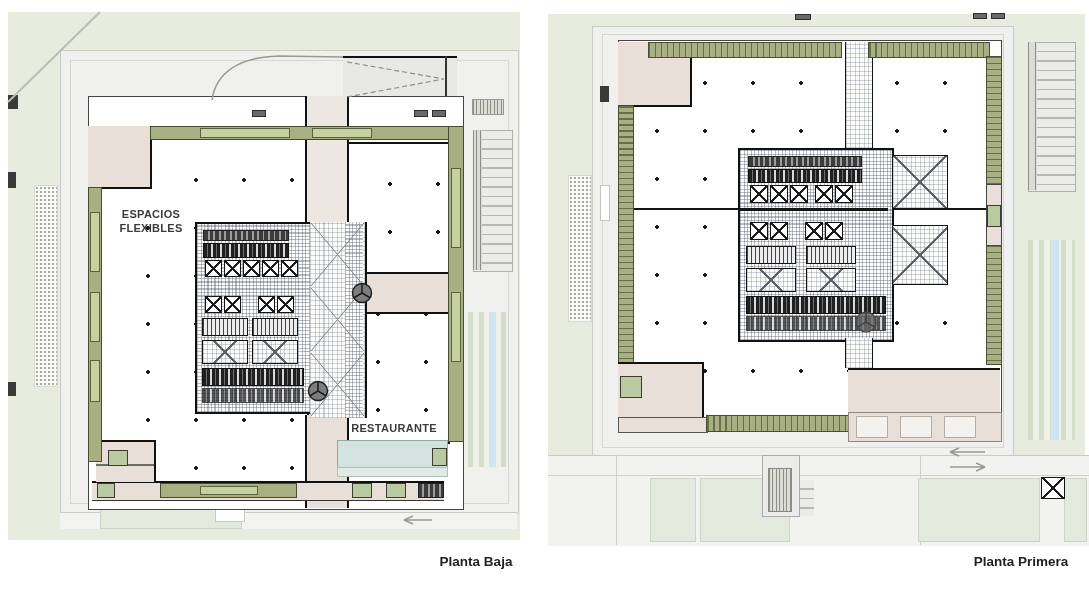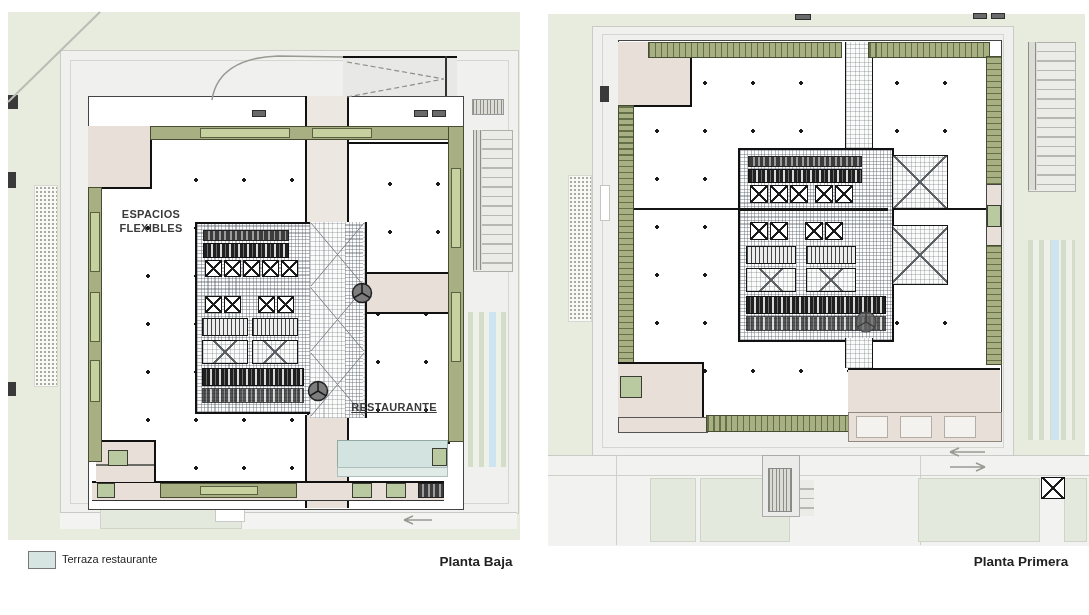--- a/index.html
+++ b/index.html
@@ -153,21 +153,21 @@
       </g>
       <path d="M432,520 L404,520 M404,520 L413,516 M404,520 L413,524" stroke="#9a9a93" stroke-width="1.4" fill="none"></path>
     </svg>
 
     <div class="abs pill" style="left:252px;top:110px;width:12px;height:5px;"></div>
     <div class="abs pill" style="left:414px;top:110px;width:12px;height:5px;"></div>
     <div class="abs pill" style="left:432px;top:110px;width:12px;height:5px;"></div>
 
     <div class="abs plan-label" style="left:116px;top:208px;width:70px;">ESPACIOS
 FLEXIBLES</div>
-    <div class="abs plan-label" style="left:340px;top:401px;width:108px;text-decoration:underline;">RESTAURANTE</div>
+    <div class="abs plan-label" style="left:340px;top:422px;width:108px;">RESTAURANTE</div>
   </div>
 
   <div class="abs" id="plan-right" style="left:0;top:0;width:1089px;height:615px;">
     <div class="abs site" style="left:548px;top:14px;width:537px;height:531px;"></div>
     <div class="abs plaza" style="left:592px;top:26px;width:420px;height:429px;"></div>
     <div class="abs innerline" style="left:602px;top:34px;width:400px;height:412px;"></div>
     <div class="abs stipple" style="left:568px;top:175px;width:22px;height:145px;"></div>
     <div class="abs" style="left:600px;top:185px;width:8px;height:34px;background:#ffffff;border:1px solid #c6c6c1;"></div>
     <div class="abs darkmark" style="left:600px;top:86px;width:9px;height:16px;"></div>
 
@@ -243,19 +243,15 @@
       </g>
       <path d="M985,452 L950,452 M950,452 L959,448 M950,452 L959,456" stroke="#9a9a93" stroke-width="1.4" fill="none"></path>
       <path d="M950,467 L985,467 M985,467 L976,463 M985,467 L976,471" stroke="#9a9a93" stroke-width="1.4" fill="none"></path>
     </svg>
 
     <div class="abs pill" style="left:795px;top:14px;width:14px;height:4px;"></div>
     <div class="abs pill" style="left:973px;top:13px;width:12px;height:4px;"></div>
     <div class="abs pill" style="left:991px;top:13px;width:12px;height:4px;"></div>
   </div>
 
-  <div class="abs" style="left:28px;top:551px;width:220px;height:20px;">
-    <div class="abs" style="left:0;top:0;width:26px;height:16px;background:#d6e5e1;border:1px solid #777;"></div>
-    <div class="abs legend-label" style="left:34px;top:2px;white-space:nowrap;">Terraza restaurante</div>
-  </div>
   <div class="abs plan-title" style="left:396px;top:554px;width:160px;">Planta Baja</div>
   <div class="abs plan-title" style="left:941px;top:554px;width:160px;">Planta Primera</div>
 </div>
 
 </body></html>

